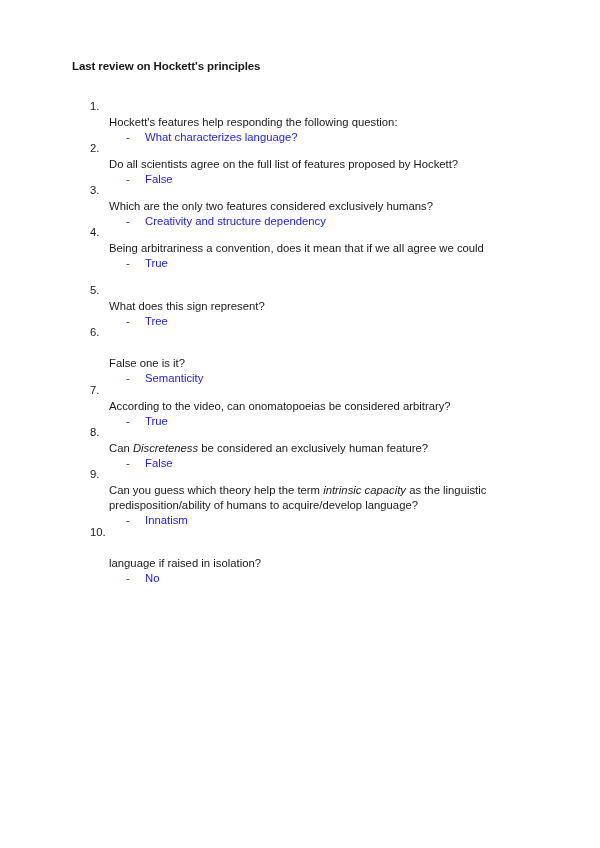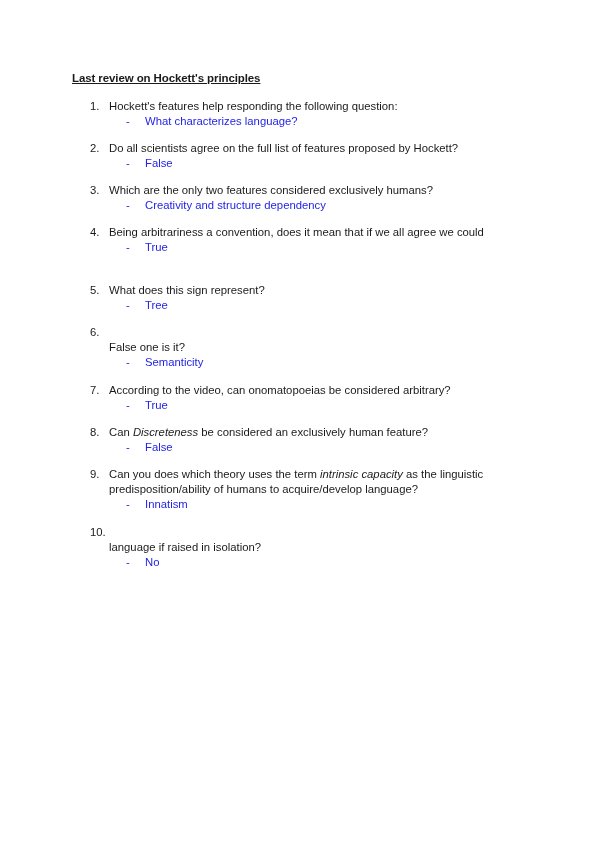--- a/index.html
+++ b/index.html
@@ -1,22 +1,22 @@
 <!DOCTYPE html>
 <html><head>
   <meta charset="utf-8">
   <style>
     html, body { margin: 0; padding: 0; background: #ffffff; }
     body { width: 600px; height: 848px; position: relative; overflow: hidden;
       font-family: "Liberation Sans", sans-serif; color: #1a1a1a; font-size: 11.3px; }
-    .title { position: absolute; left: 72px; top: 72px; font-weight: bold; font-size: 11.5px; letter-spacing: -0.1px; text-decoration: underline; }
+    .title { position: absolute; left: 72px; top: 60px; font-weight: bold; font-size: 11.5px; letter-spacing: -0.1px; }
     .q { position: absolute; left: 90px; width: 440px; }
     .q-line { display: flex; line-height: 15px; }
     .num { width: 19px; flex: none; }
-    .qtext { flex: 1; }
+    .qtext { flex: 1; margin-top: 16px; }
     .ans { display: flex; line-height: 15px; color: #2323e6; padding-left: 36px; }
     .dash { width: 19px; flex: none; }
   </style>
 </head>
 <body>
 
 <div>
   <div class="title">Last review on Hockett's principles</div>
 
   <div class="q" style="top:99px">
@@ -103,21 +103,21 @@
       </div>
     <div class="ans">
         <span class="dash">-</span>
         <span>False</span>
       </div>
   </div>
 
   <div class="q" style="top:467px">
     <div class="q-line">
         <span class="num">9.</span>
-        <span class="qtext"><span>Can you does which theory uses the term </span><i>intrinsic capacity</i><span> as the linguistic</span><br><span>predisposition/ability of humans to acquire/develop language?</span></span>
+        <span class="qtext"><span>Can you guess which theory help the term </span><i>intrinsic capacity</i><span> as the linguistic</span><br><span>predisposition/ability of humans to acquire/develop language?</span></span>
       </div>
     <div class="ans">
         <span class="dash">-</span>
         <span>Innatism</span>
       </div>
   </div>
 
   <div class="q" style="top:525px">
     <div class="q-line">
         <span class="num">10.</span>

